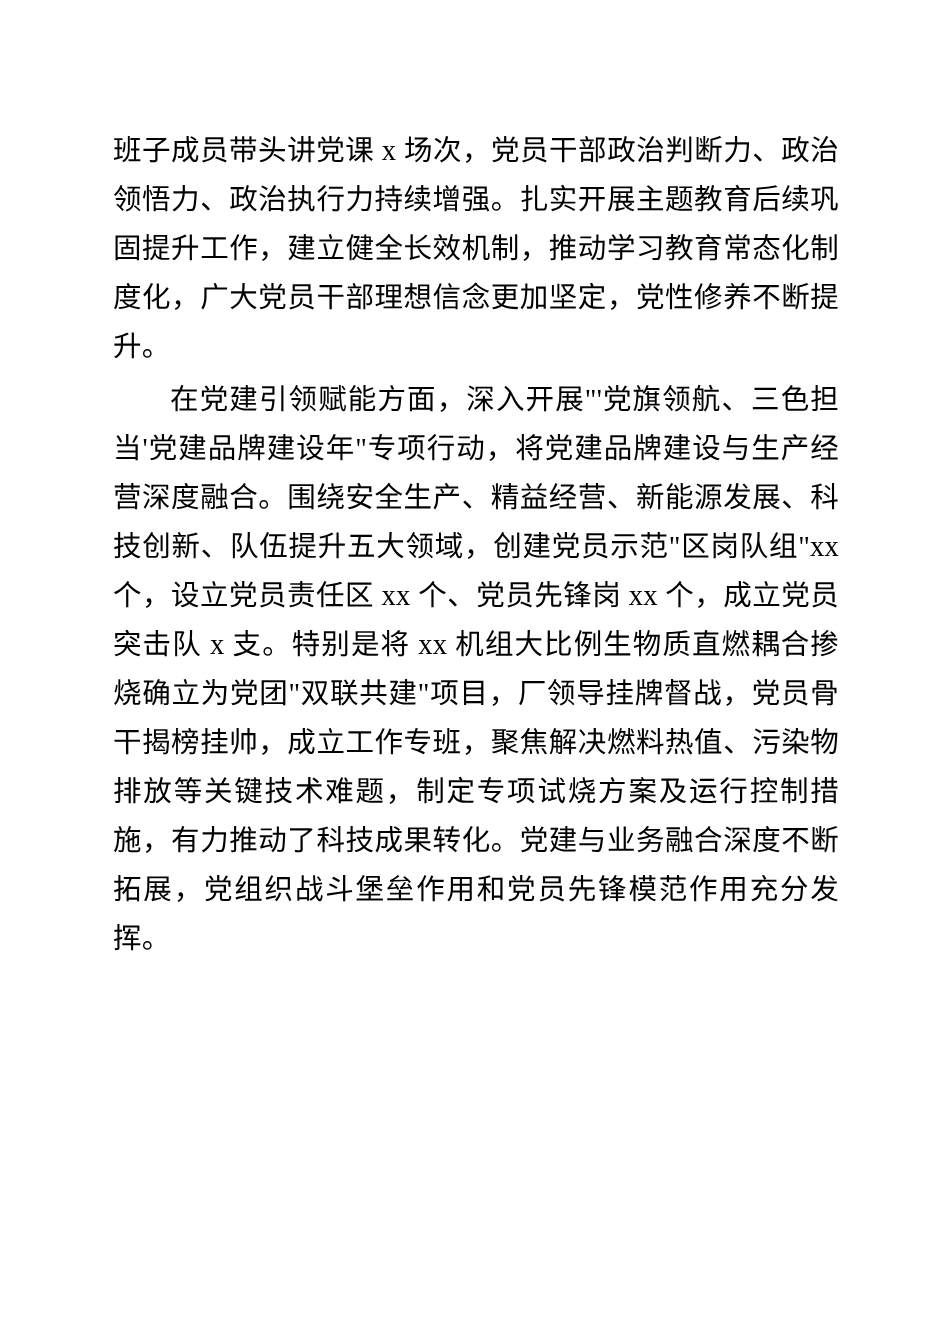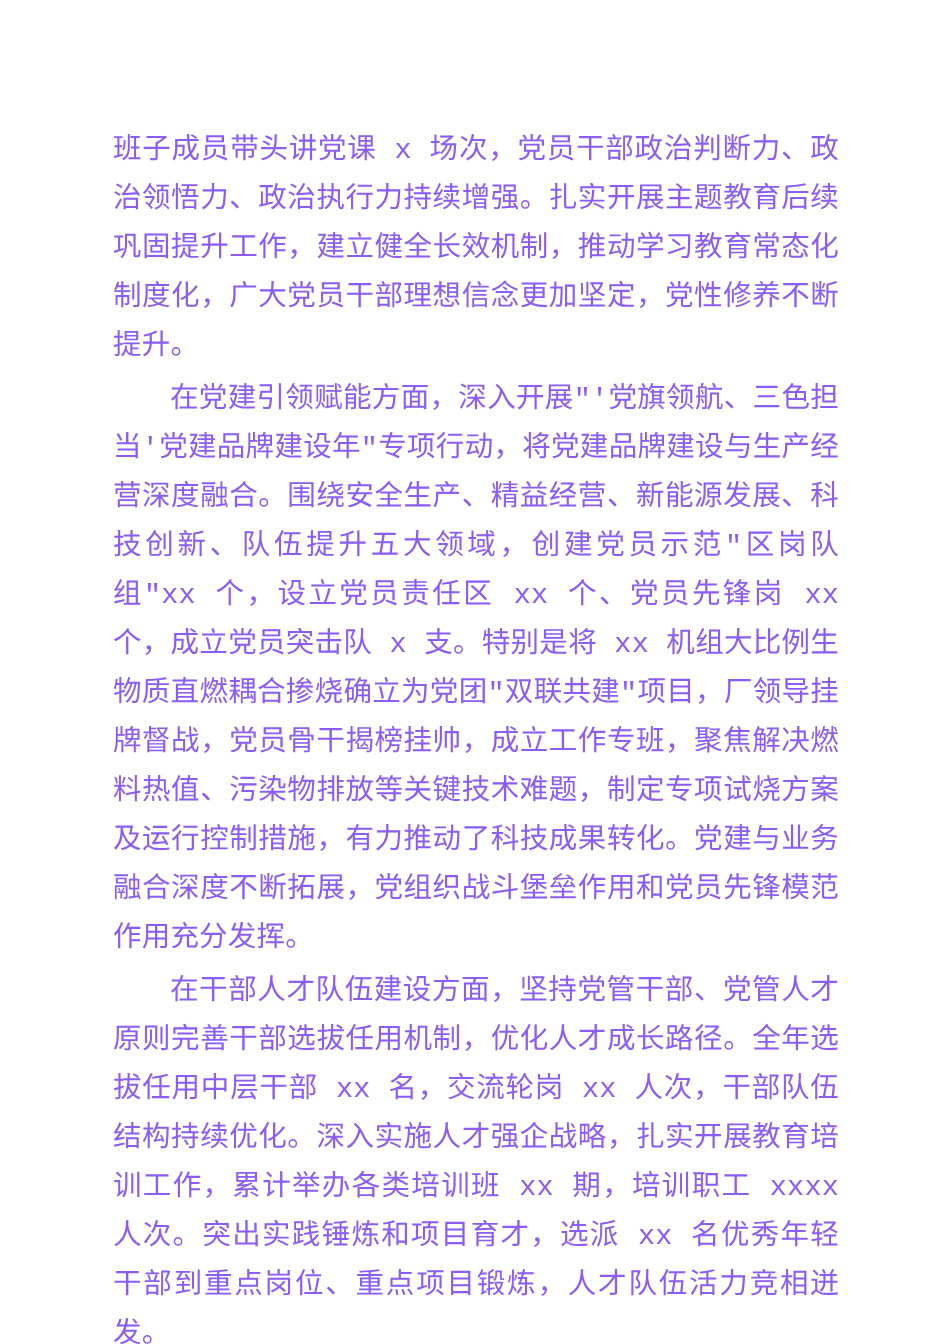--- a/index.html
+++ b/index.html
@@ -26,29 +26,28 @@
     top: 126px;
     width: 726px;
   }
   .para {
     margin: 0 0 4px 0;
     font-size: 28.5px;
     line-height: 49px;
     text-align: justify;
     text-justify: inter-ideograph;
     letter-spacing: 0.2px;
-    color: #8b5cf6;
-    font-family: Liberation Mono, monospace;
+    color: #000000;
+    font-family: Liberation Serif, serif;
   }
   .para.indent {
     text-indent: 57px;
   }
 </style>
 </head>
 <body>
 
 <div class="page">
   <div class="doc-body">
     <p class="para">班子成员带头讲党课 x 场次，党员干部政治判断力、政治领悟力、政治执行力持续增强。扎实开展主题教育后续巩固提升工作，建立健全长效机制，推动学习教育常态化制度化，广大党员干部理想信念更加坚定，党性修养不断提升。</p>
     <p class="para indent">在党建引领赋能方面，深入开展"'党旗领航、三色担当'党建品牌建设年"专项行动，将党建品牌建设与生产经营深度融合。围绕安全生产、精益经营、新能源发展、科技创新、队伍提升五大领域，创建党员示范"区岗队组"xx 个，设立党员责任区 xx 个、党员先锋岗 xx 个，成立党员突击队 x 支。特别是将 xx 机组大比例生物质直燃耦合掺烧确立为党团"双联共建"项目，厂领导挂牌督战，党员骨干揭榜挂帅，成立工作专班，聚焦解决燃料热值、污染物排放等关键技术难题，制定专项试烧方案及运行控制措施，有力推动了科技成果转化。党建与业务融合深度不断拓展，党组织战斗堡垒作用和党员先锋模范作用充分发挥。</p>
-    <p class="para indent">在干部人才队伍建设方面，坚持党管干部、党管人才原则完善干部选拔任用机制，优化人才成长路径。全年选拔任用中层干部 xx 名，交流轮岗 xx 人次，干部队伍结构持续优化。深入实施人才强企战略，扎实开展教育培训工作，累计举办各类培训班 xx 期，培训职工 xxxx 人次。突出实践锤炼和项目育才，选派 xx 名优秀年轻干部到重点岗位、重点项目锻炼，人才队伍活力竞相迸发。</p>
   </div>
 </div>
 
 </body></html>

